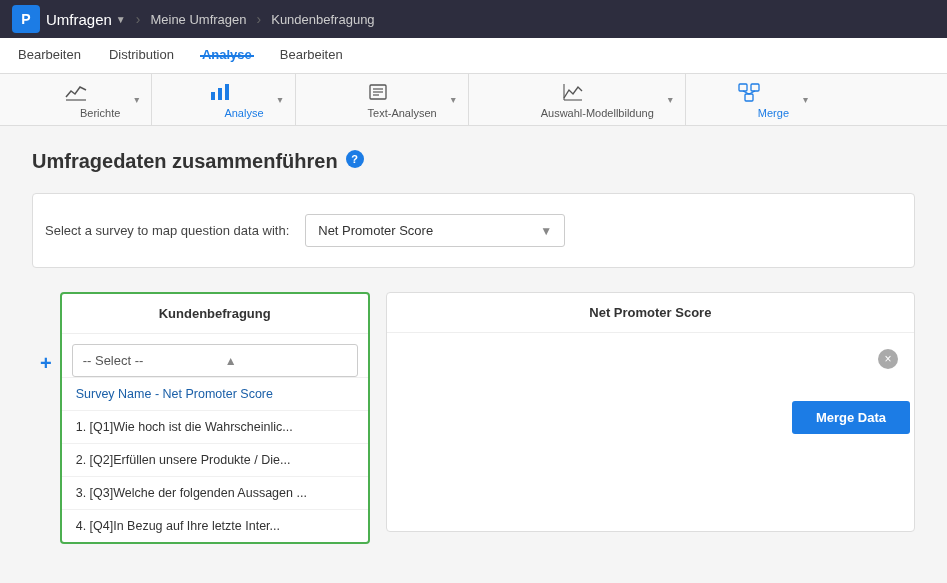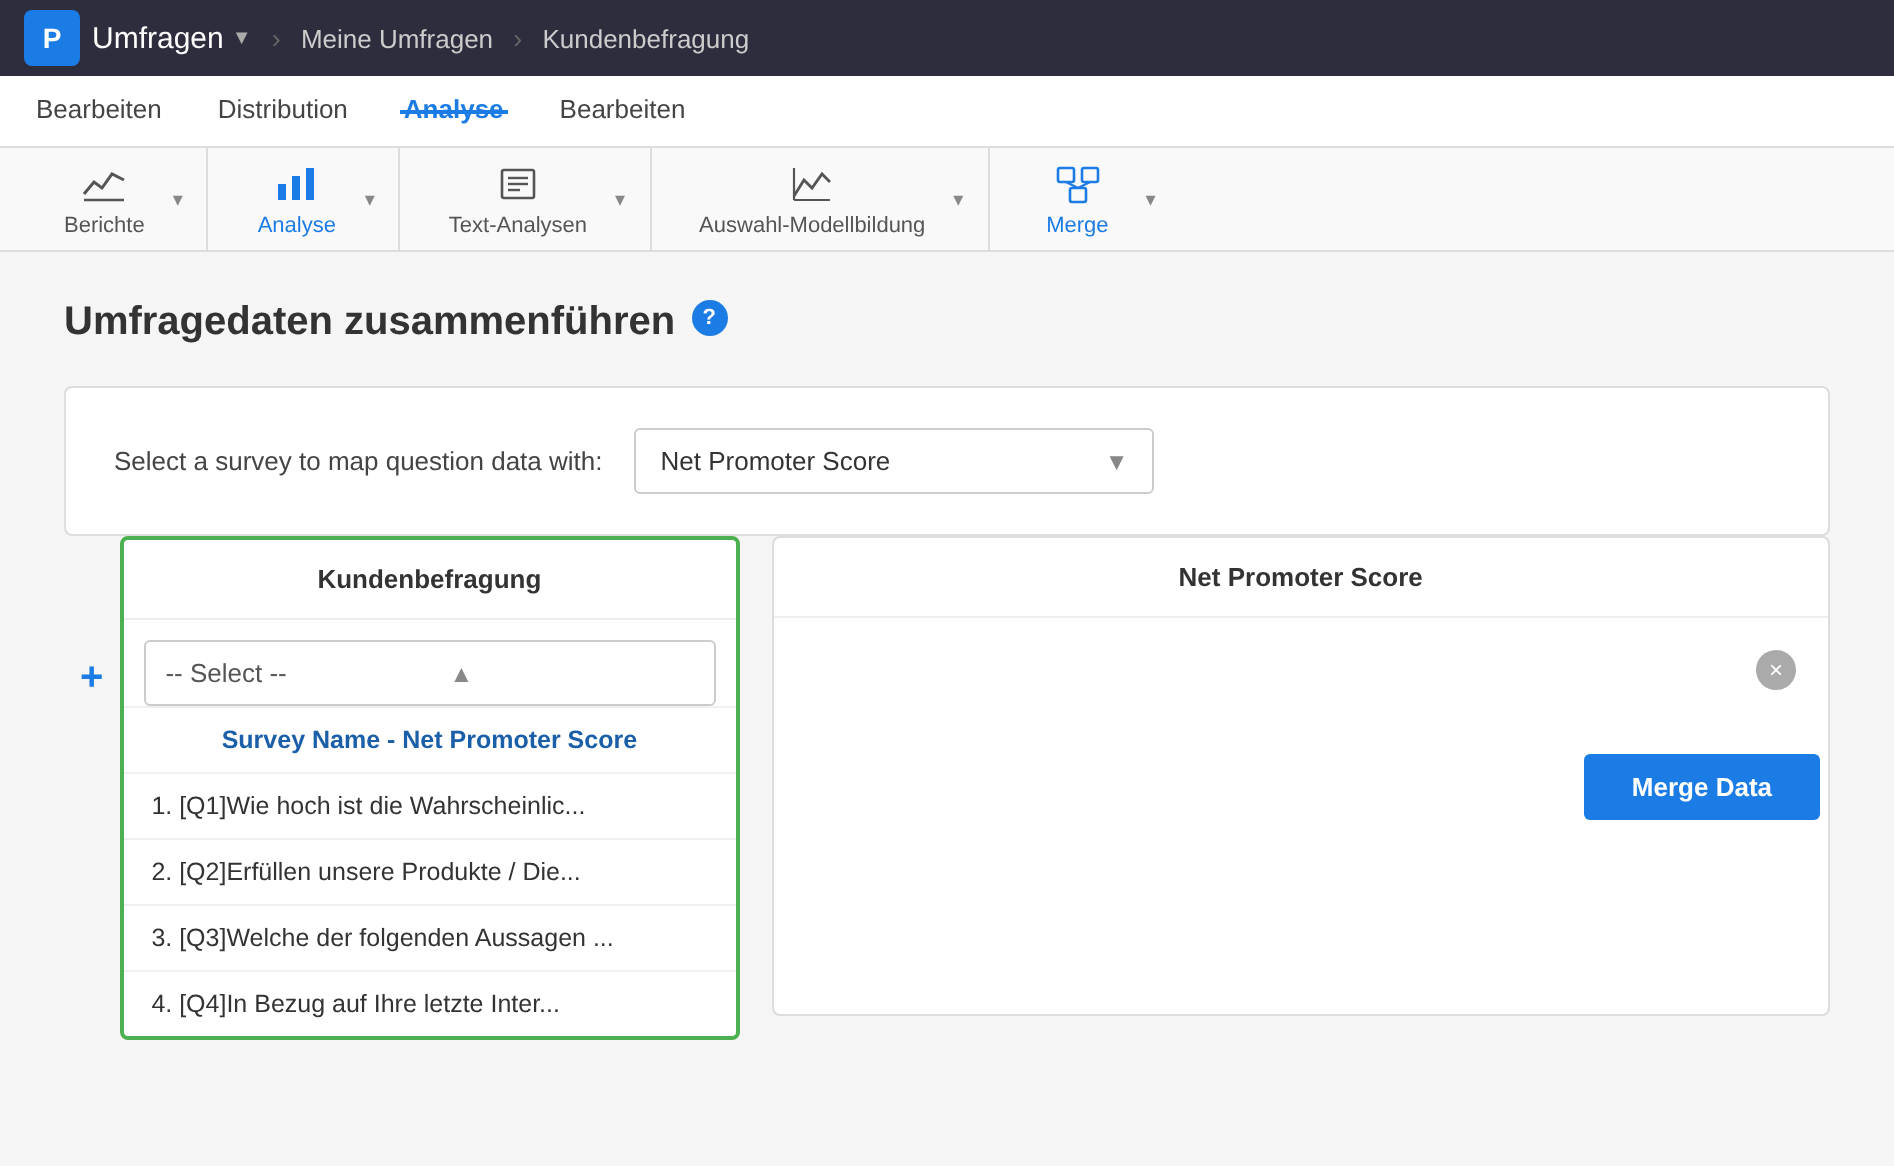--- a/index.html
+++ b/index.html
@@ -90,21 +90,21 @@
       gap: 3px;
       min-width: 60px;
     }
     .toolbar-btn .icon-area {
       width: 24px; height: 24px;
       display: flex; align-items: center; justify-content: center;
       color: #555;
       font-size: 16px;
     }
     .toolbar-btn .label {
-      font-size: 11px; color: #555; white-space: nowrap;
+      font-size: 11px; color: #555; white-space: nowrap; margin-left: 48px;
     }
     .toolbar-dropdown-arrow {
       color: #888; font-size: 10px; padding: 0 2px; cursor: pointer;
       display: flex; align-items: center; height: 100%;
     }
     .toolbar-active .icon-area { color: #1c7ce5; }
     .toolbar-active .label { color: #1c7ce5; }
 
     
     .main-content {
@@ -129,22 +129,23 @@
       font-weight: bold;
       cursor: pointer;
       flex-shrink: 0;
     }
 
     
     .select-card {
       background: #fff;
       border: 1px solid #ddd;
       border-radius: 4px;
-      padding: 20px 24px;
+      padding: 20px 12px;
       display: flex; align-items: center; gap: 16px;
+      margin-bottom: 24px;
     }
     .select-label {
       font-size: 13px; color: #444; white-space: nowrap;
     }
     .survey-dropdown {
       min-width: 260px;
       border: 1px solid #ccc;
       border-radius: 3px;
       padding: 8px 12px;
       display: flex; align-items: center; justify-content: space-between;
@@ -201,21 +202,21 @@
       margin: 0; padding: 0;
     }
     .mapping-list li {
       padding: 9px 14px;
       font-size: 12.5px;
       color: #333;
       border-top: 1px solid #f0f0f0;
       cursor: pointer;
     }
     .mapping-list li.survey-name-item {
-      color: #1a5fa8; font-weight: 700; text-align: center;
+      color: #1a5fa8; font-weight: 400;
     }
 
     
     .right-panel {
       background: #fff;
       border: 1px solid #ddd;
       border-radius: 4px;
       flex: 1;
       margin-left: 16px;
       min-height: 240px;

